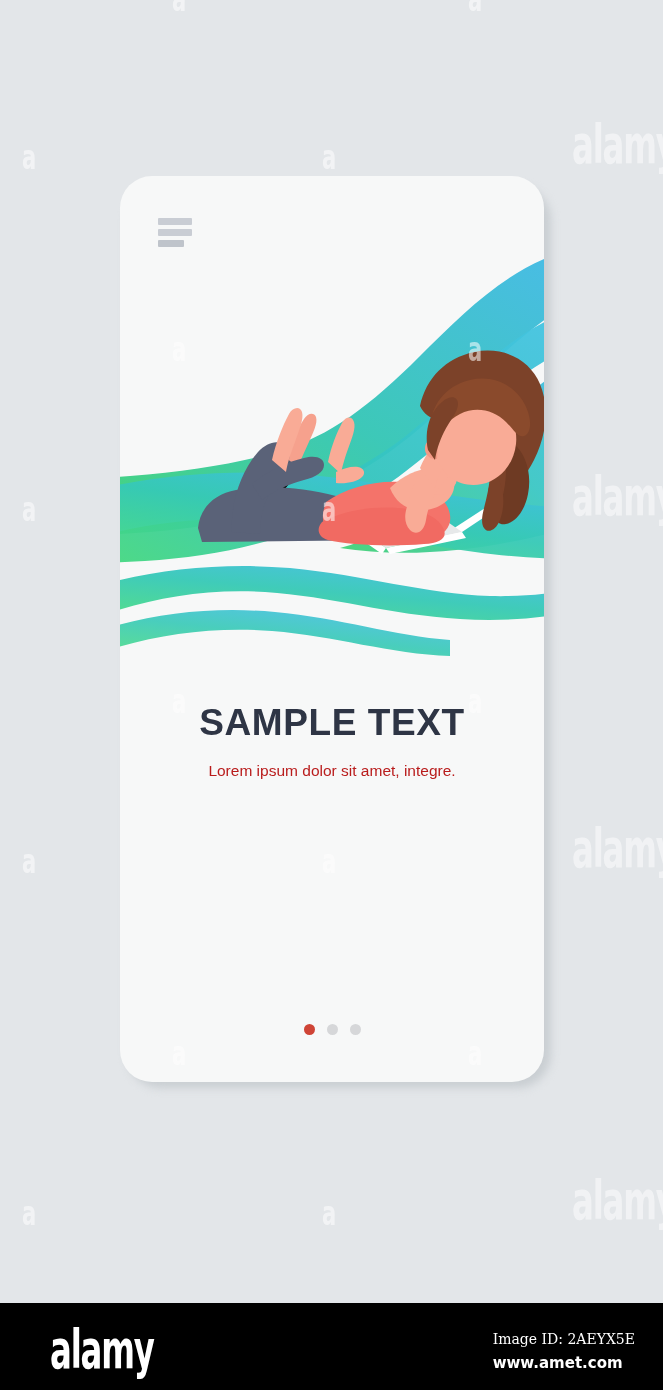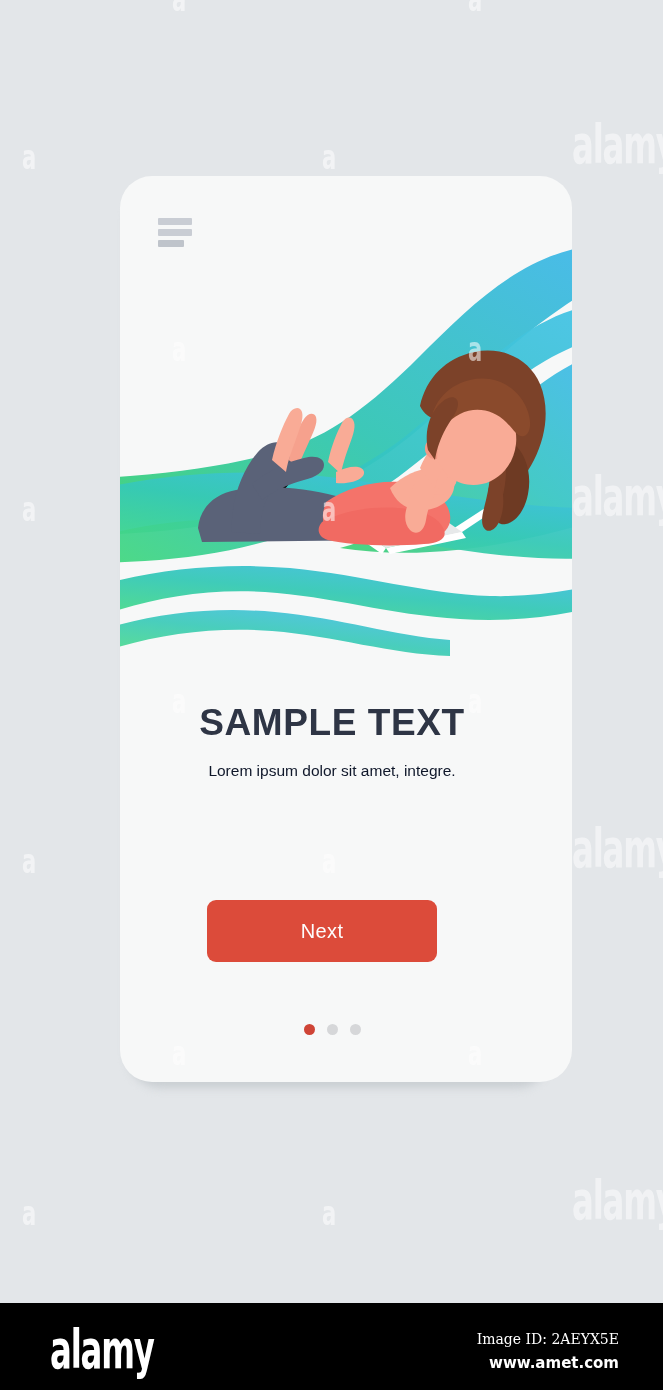--- a/index.html
+++ b/index.html
@@ -71,21 +71,20 @@
   #phone-frame {
     position: absolute;
     left: 120px;
     top: 176px;
     width: 424px;
     height: 906px;
     border-radius: 32px;
     background: #f7f8f8;
     overflow: hidden;
     z-index: 2;
-    padding-left: 28px;
   }
 
   
   #illustration {
     position: absolute;
     left: 0;
     top: 0;
     width: 424px;
     height: 500px;
     overflow: visible;
@@ -134,21 +133,21 @@
     font-size: 37px;
     font-weight: 700;
     letter-spacing: .6px;
     color: #2e3545;
     line-height: 1;
   }
   #subtitle {
     margin: 18px 0 0 0;
     font-size: 15.5px;
     font-weight: 400;
-    color: #0f172a;
+    color: #b91c1c;
     line-height: 1.55;
   }
   #subtitle .line { display: block; }
 
   
   #next-button {
     position: absolute;
     left: 87px;
     top: 724px;
     width: 230px;
@@ -205,23 +204,22 @@
     font-weight: 700;
     font-size: 54px;
     line-height: 1;
     letter-spacing: -2px;
     transform: scaleX(.60);
     transform-origin: left top;
     white-space: nowrap;
   }
   #footer-right {
     position: absolute;
-    right: 44px;
+    right: 28px;
     top: 26px;
-    text-align: right;
     color: #ffffff;
   }
   #image-id {
     font-family: "DejaVu Serif", serif;
     font-size: 14px;
     line-height: 1.5;
   }
   #alamy-url {
     font-family: "DejaVu Sans", sans-serif;
     font-weight: 700;
@@ -403,21 +401,20 @@
       <span class="bar b3"></span>
     </div>
 
     <div id="copy-block">
       <h1 id="page-title">SAMPLE TEXT</h1>
       <p id="subtitle">
         <span class="line">Lorem ipsum dolor sit amet, integre.</span>
       </p>
     </div>
 
-    <button id="next-button">Next</button>
 
     <div id="pager-dots">
       <span class="dot active"></span>
       <span class="dot"></span>
       <span class="dot"></span>
     </div>
 
   </div>
 
   <div id="alamy-footer">

